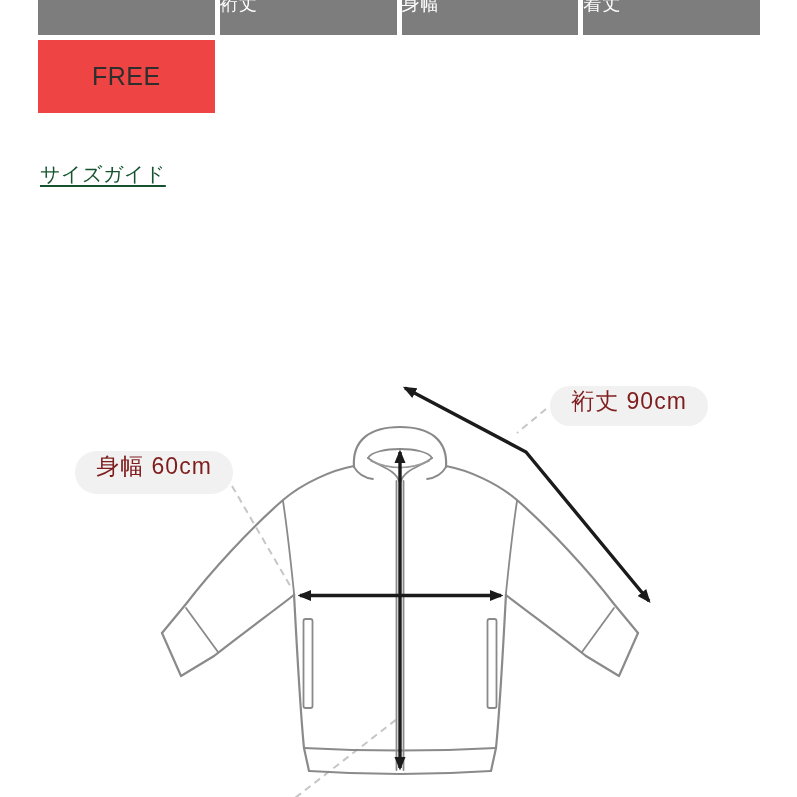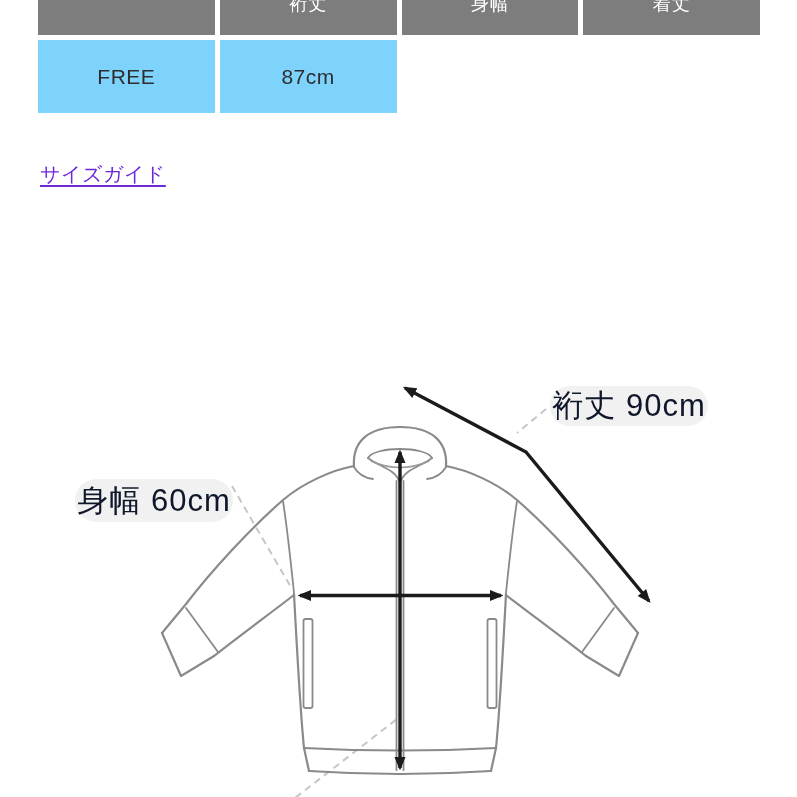--- a/index.html
+++ b/index.html
@@ -11,69 +11,68 @@
 
   
   .size-table{
     position:absolute;left:38px;top:0;width:722px;
     display:grid;grid-template-columns:repeat(4,1fr);
     column-gap:5px;row-gap:5px;
   }
   .size-table .th{
     height:35px;background:#7d7d7d;color:#ffffff;
     overflow:hidden;position:relative;
-    display:flex;justify-content:center;align-items:flex-start;
+    display:flex;align-items:flex-start;
   }
   .size-table .th span{
     font-size:18px;line-height:18px;margin-top:-5px;letter-spacing:1px;white-space:nowrap;
   }
   .size-table .td{
-    height:73px;background:#7dd3fc;color:#2e2e2e;
+    height:73px;background:#ef4444;color:#2e2e2e;
     display:flex;align-items:center;justify-content:center;
-    font-size:21px;letter-spacing:.5px;
+    font-size:25px;letter-spacing:.5px;
   }
 
   
   .links{position:absolute;left:40px;top:162px;}
   .links a{
-    display:block;color:#6d28d9;font-size:20px;line-height:24px;
+    display:block;color:#14532d;font-size:20px;line-height:24px;
     text-decoration:underline;text-underline-offset:4px;text-decoration-thickness:1.5px;
     margin-bottom:24px;letter-spacing:.5px;cursor:pointer;
   }
 
   
   .diagram{position:absolute;left:0;top:355px;width:797px;height:442px;}
   .diagram svg{position:absolute;left:0;top:0;}
   .pill{
     position:absolute;background:#f1f1f1;border-radius:22px;
-    display:flex;align-items:center;justify-content:center;
-    font-size:31px;color:#0f172a;white-space:nowrap;letter-spacing:1px;
+    display:flex;justify-content:center;
+    font-size:23px;color:#7f1d1d;white-space:nowrap;letter-spacing:1px;
   }
   .pill-sleeve{left:550px;top:31px;width:158px;height:40px;}
-  .pill-width{left:75px;top:124px;width:158px;height:43px;}
+  .pill-width{left:75px;top:96px;width:158px;height:43px;}
 </style>
 </head>
 <body>
 
 <div class="size-table">
   <div class="th">
       <span></span>
     </div>
   <div class="th">
       <span>裄丈</span>
     </div>
   <div class="th">
       <span>身幅</span>
     </div>
   <div class="th">
       <span>着丈</span>
     </div>
 
   <div class="td">FREE</div>
-  <div class="td">87cm</div>
 </div>
 
 <div class="links">
   <a>サイズガイド</a>
 </div>
 
 <div class="diagram">
   <svg width="797" height="442" viewBox="0 355 797 442">
     <defs>
       <marker id="ah" viewBox="0 0 11 9" refX="9" refY="4.5" markerWidth="4" markerHeight="4" orient="auto-start-reverse" markerUnits="strokeWidth">

